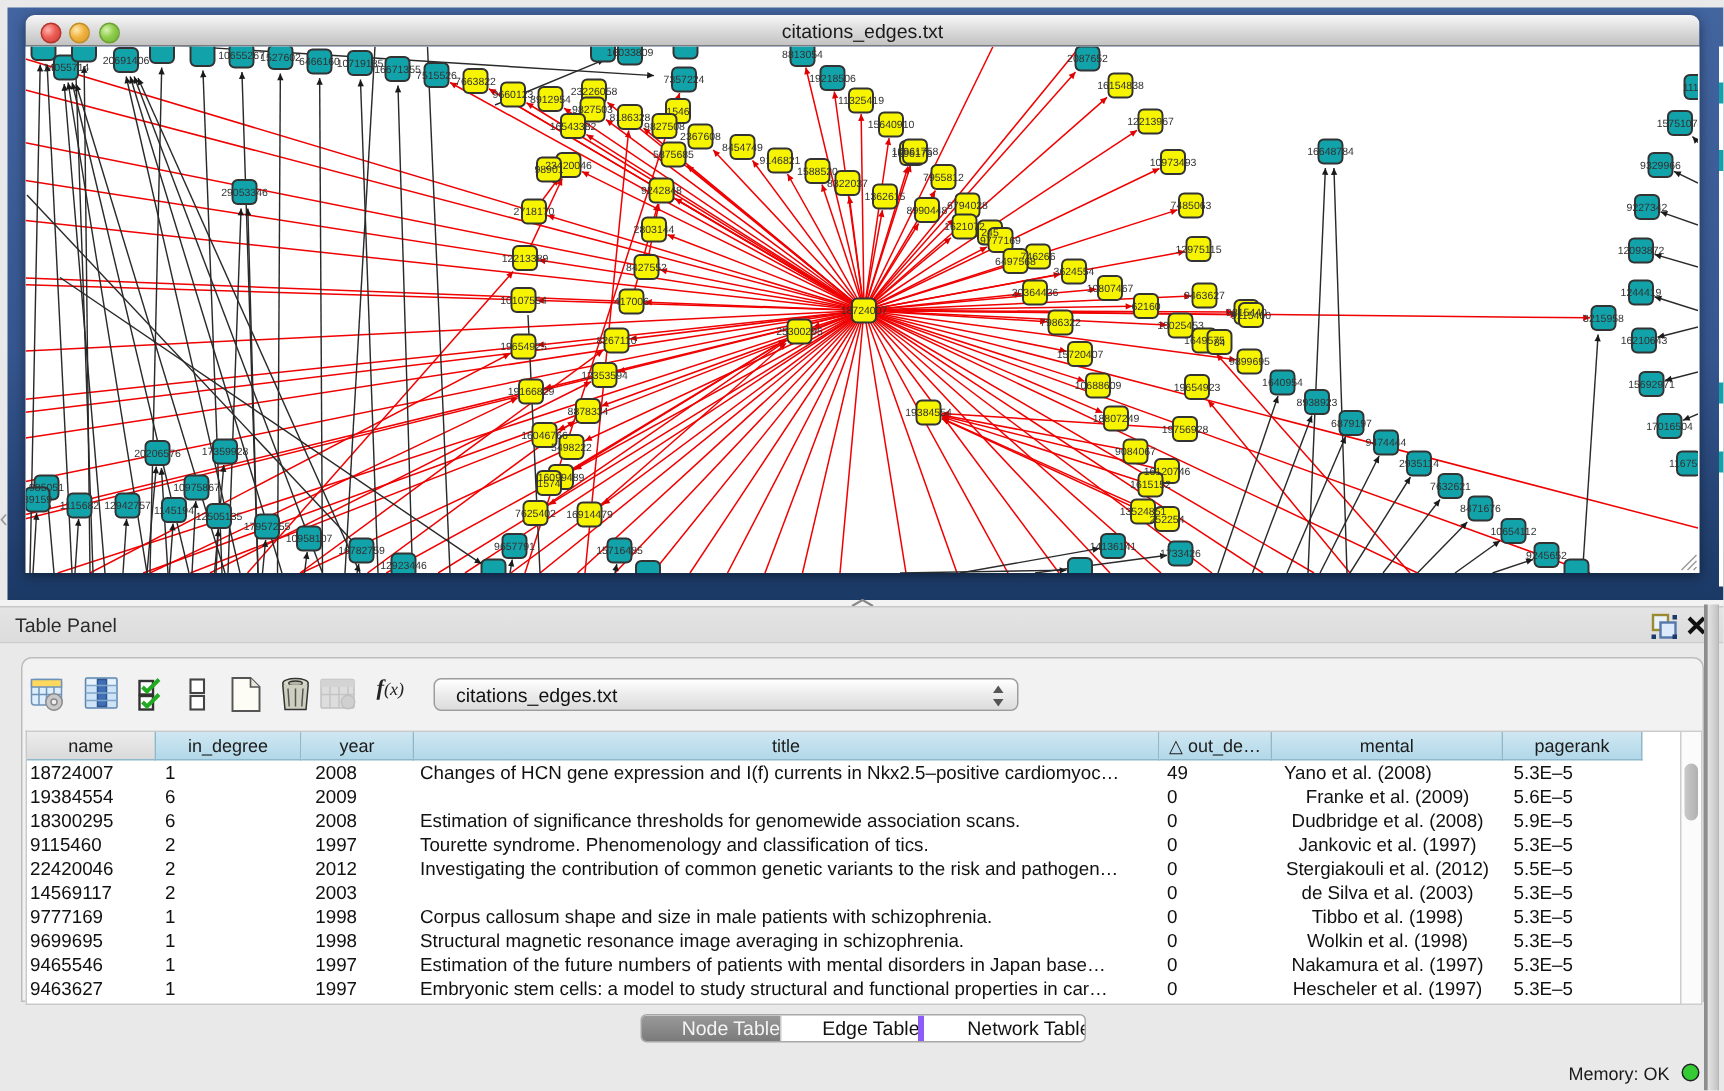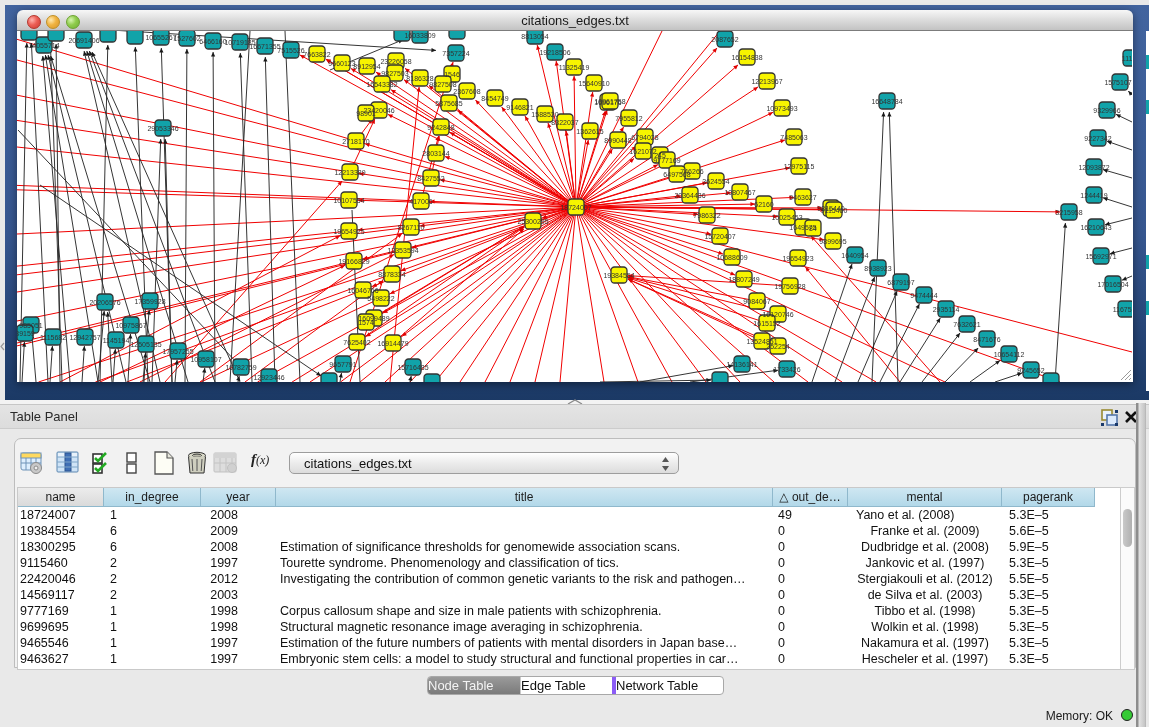--- a/index.html
+++ b/index.html
@@ -29,21 +29,21 @@
 
 #tablewrap{left:2px;top:48px;width:1103px;height:183px;background:#ffffff;border:1px solid #c9c9c9;border-right:none;box-sizing:border-box}
 .hcell{top:0;height:19px;background:linear-gradient(#cfe7f2,#b2d8e9);border-right:1px solid #8fb8cc;border-bottom:1px solid #8fb8cc;box-sizing:border-box;font-size:12px;color:#1c1c1c;text-align:center;line-height:19px}
 .row{height:16px;font-size:12.5px;color:#111;white-space:nowrap}
 .c{position:absolute;overflow:hidden}
 
 #vscroll{left:1105px;top:48px;width:15px;height:183px;background:#fbfbfb;border:1px solid #cdcdcd;box-sizing:border-box}
 #vthumb{left:2px;top:21px;width:9px;height:38px;border-radius:5px;background:linear-gradient(90deg,#c9c9c9,#b0b0b0)}
 
 #tabs{left:427px;top:247px;width:297px;height:19px;border:1px solid #a8a8a8;border-radius:4px;background:#ffffff;box-sizing:border-box;overflow:hidden}
-.tab{top:0;height:19px;font-size:13px;line-height:18px;text-align:left}
+.tab{top:0;height:19px;font-size:13px;line-height:18px;text-align:right}
 #tab1{left:0;width:92px;background:linear-gradient(#9a9a9a,#777777);color:#f4f4f4}
 #tab2{left:92px;width:92px;color:#111;border-left:1px solid #c9c9c9}
 #tab3{left:184px;width:111px;color:#111;border-left:4px solid #8b5cf6}
 
 #mem{right:36px;top:709px;font-size:12px;color:#1a1a1a}
 #memdot{right:16px;top:709px;width:12px;height:12px;border-radius:50%;background:#35cb35;border:1.5px solid #222;box-sizing:border-box}
 
 #rstrip{left:1136px;top:403px;width:10px;height:324px;background:linear-gradient(90deg,#8d8d8d 0,#8d8d8d 2px,#e2e2e2 3px,#c4c4c4 9px,#adadad)}
 </style></head>
 <body>
@@ -760,20 +760,21 @@
         <div class="hcell abs" style="left:86px;width:97px">in_degree</div>
         <div class="hcell abs" style="left:183px;width:75px">year</div>
         <div class="hcell abs" style="left:258px;width:497px">title</div>
         <div class="hcell abs" style="left:755px;width:75px">△ out_de…</div>
         <div class="hcell abs" style="left:830px;width:154px">mental</div>
         <div class="hcell abs" style="left:984px;width:93px">pagerank</div>
         <div class="row abs" style="left:0;top:20px;width:1105px">
           <span class="c" style="left:2px;width:84px">18724007</span>
           <span class="c" style="left:92px;width:80px">1</span>
           <span class="c" style="left:150px;width:70px;text-align:right">2008</span>
+          <span class="c" style="left:262px;width:492px">Changes of HCN gene expression and I(f) currents in Nkx2.5–positive cardiomyoc…</span>
           <span class="c" style="left:760px;width:70px">49</span>
           <span class="c" style="left:838px;width:154px;text-align:left">Yano et al. (2008)</span>
           <span class="c" style="left:991px;width:90px">5.3E–5</span>
         </div>
         <div class="row abs" style="left:0;top:36px;width:1105px">
           <span class="c" style="left:2px;width:84px">19384554</span>
           <span class="c" style="left:92px;width:80px">6</span>
           <span class="c" style="left:150px;width:70px;text-align:right">2009</span>
           <span class="c" style="left:760px;width:70px">0</span>
           <span class="c" style="left:830px;width:154px;text-align:center">Franke et al. (2009)</span>

